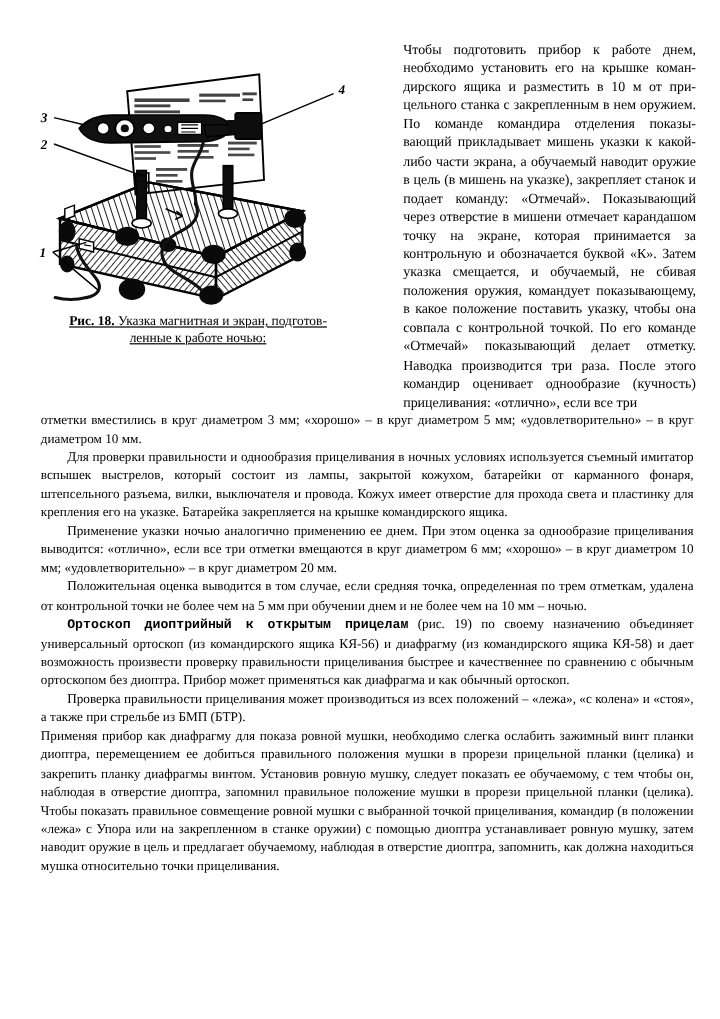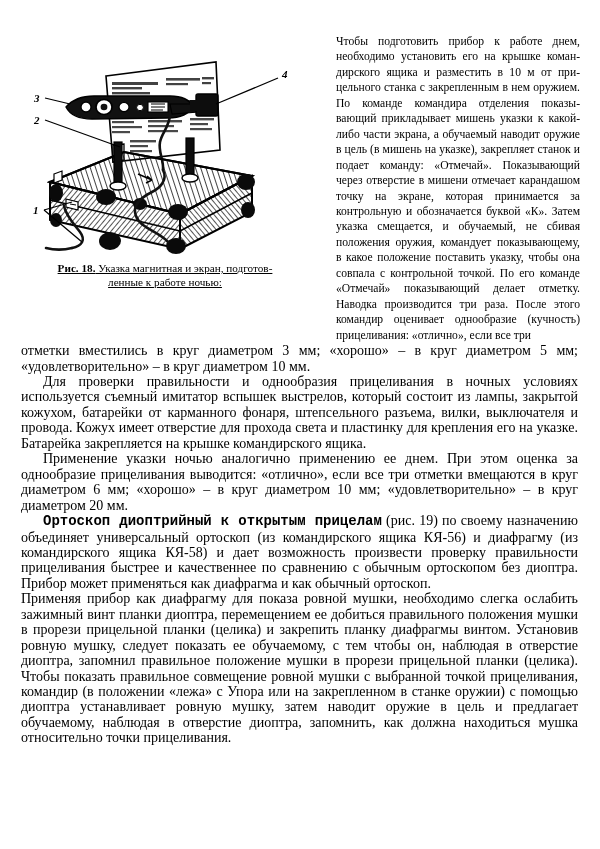--- a/index.html
+++ b/index.html
@@ -57,23 +57,24 @@
     line-height: 15.45px;
     text-align: justify;
     text-justify: inter-word;
     hyphens: manual;
   }
 
   
   .body-text {
     clear: both;
     padding: 0 22px 0 21px;
-    font-size: 14px;
+    font-size: 11px;
     line-height: 15.45px;
     text-align: justify;
+    margin-left: 13px;
   }
   .body-text p { margin: 0; text-indent: 0; }
   .body-text p.indent { text-indent: 22px; }
   .body-text b { font-weight: bold; font-family: Liberation Mono, monospace; }
 
   .spacer-wrap { clear: both; }
 </style>
 </head>
 <body>
 
@@ -223,17 +224,19 @@
   </div>
 
   <div class="right-col">Чтобы подготовить прибор к работе днем, необходимо установить его на крышке коман­дирского ящика и разместить в 10 м от при­цельного станка с закрепленным в нем оружи­ем. По команде командира отделения показы­вающий прикладывает мишень указки к какой-либо части экрана, а обучаемый наводит ору­жие в цель (в мишень на указке), закрепляет станок и подает команду: «Отмечай». Показы­вающий через отверстие в мишени отмечает карандашом точку на экране, которая прини­мается за контрольную и обозначается буквой «К». Затем указка смещается, и обучаемый, не сбивая положения оружия, командует показы­вающему, в какое положение поставить указку, чтобы она совпала с контрольной точкой. По его команде «Отмечай» показывающий делает отметку. Наводка производится три раза. После этого командир оценивает однообразие (куч­ность) прицеливания: «отлично», если все три</div>
 
   <div class="spacer-wrap"></div>
 
   <div class="body-text">
     <p>отметки вместились в круг диаметром 3 мм; «хорошо» – в круг диаметром 5 мм; «удовлетвори­тельно» – в круг диаметром 10 мм.</p>
     <p class="indent">Для проверки правильности и однообразия прицеливания в ночных условиях используется съемный имитатор вспышек выстрелов, который состоит из лампы, закрытой кожухом, батарей­ки от карманного фонаря, штепсельного разъема, вилки, выключателя и провода. Кожух имеет отверстие для прохода света и пластинку для крепления его на указке. Батарейка закрепляется на крышке командирского ящика.</p>
     <p class="indent">Применение указки ночью аналогично применению ее днем. При этом оценка за однообразие прицеливания выводится: «отлично», если все три отметки вмещаются в круг диаметром 6 мм; «хорошо» – в круг диаметром 10 мм; «удовлетворительно» – в круг диаметром 20 мм.</p>
+    <p class="indent">Положительная оценка выводится в том случае, если средняя точка, определенная по трем отметкам, удалена от контрольной точки не более чем на 5 мм при обучении днем и не более чем на 10 мм – ночью.</p>
     <p class="indent"><b>Ортоскоп диоптрийный к открытым прицелам</b><span> (рис. 19) по своему назначению объединя­ет универсальный ортоскоп (из командирского ящика КЯ-56) и диафрагму (из командирского ящика КЯ-58) и дает возможность произвести проверку правильности прицеливания быстрее и качественнее по сравнению с обычным ортоскопом без диоптра. Прибор может применяться как диафрагма и как обычный ортоскоп.</span></p>
+    <p class="indent">Проверка правильности прицеливания может производиться из всех положений – «лежа», «с колена» и «стоя», а также при стрельбе из БМП (БТР).</p>
     <p>Применяя прибор как диафрагму для показа ровной мушки, необходимо слегка ослабить зажим­ный винт планки диоптра, перемещением ее добиться правильного положения мушки в прорези прицельной планки (целика) и закрепить планку диафрагмы винтом. Установив ровную мушку, следует показать ее обучаемому, с тем чтобы он, наблюдая в отверстие диоптра, запомнил пра­вильное положение мушки в прорези прицельной планки (целика). Чтобы показать правильное совмещение ровной мушки с выбранной точкой прицеливания, командир (в положении «лежа» с Упора или на закрепленном в станке оружии) с помощью диоптра устанавливает ровную мушку, затем наводит оружие в цель и предлагает обучаемому, наблюдая в отверстие диоптра, запом­нить, как должна находиться мушка относительно точки прицеливания.</p>
   </div>
 
 </div>
 
 </body></html>

